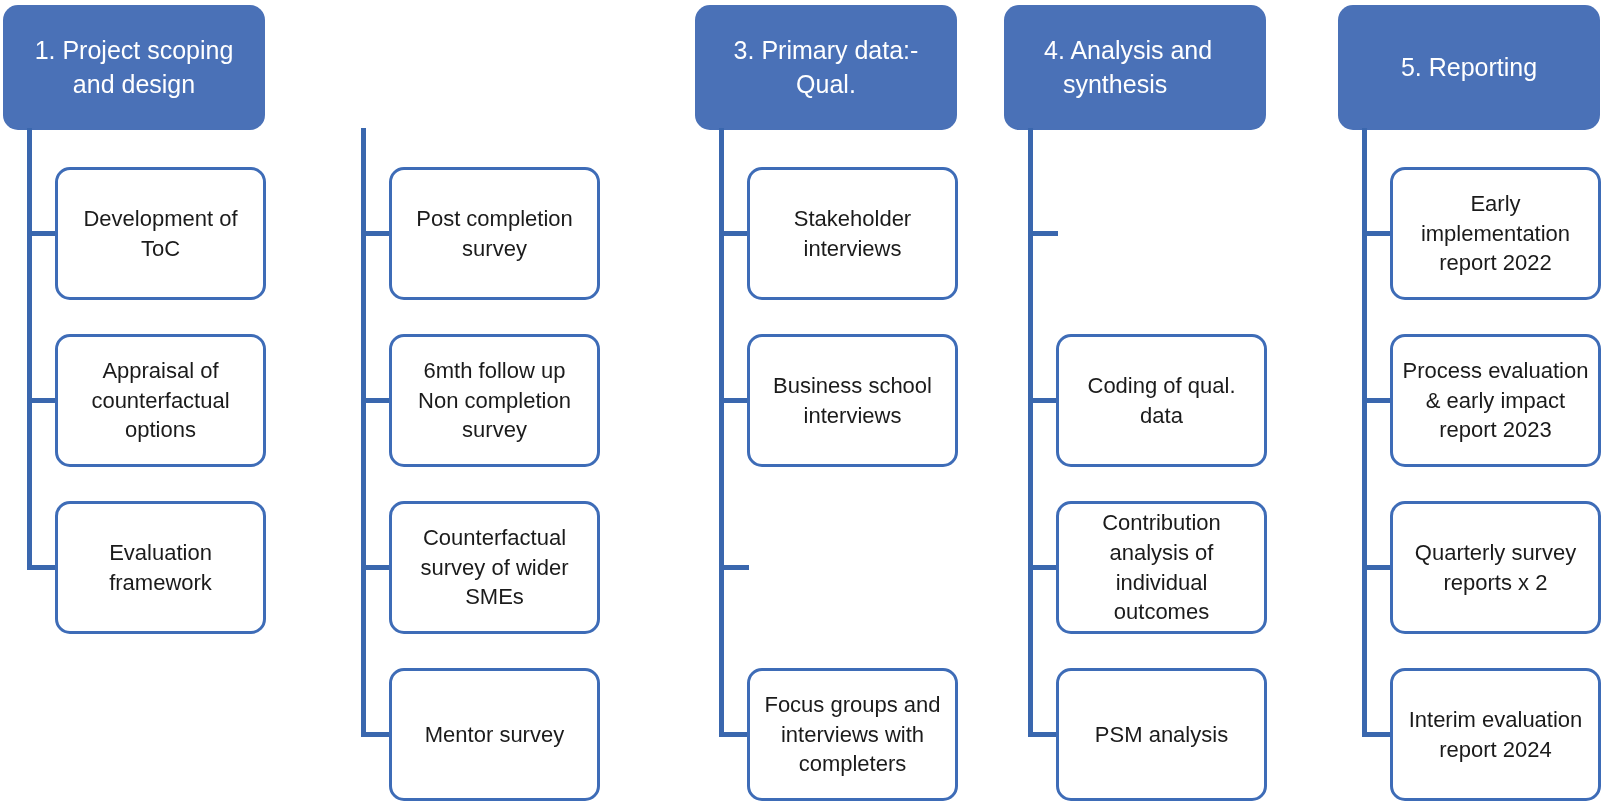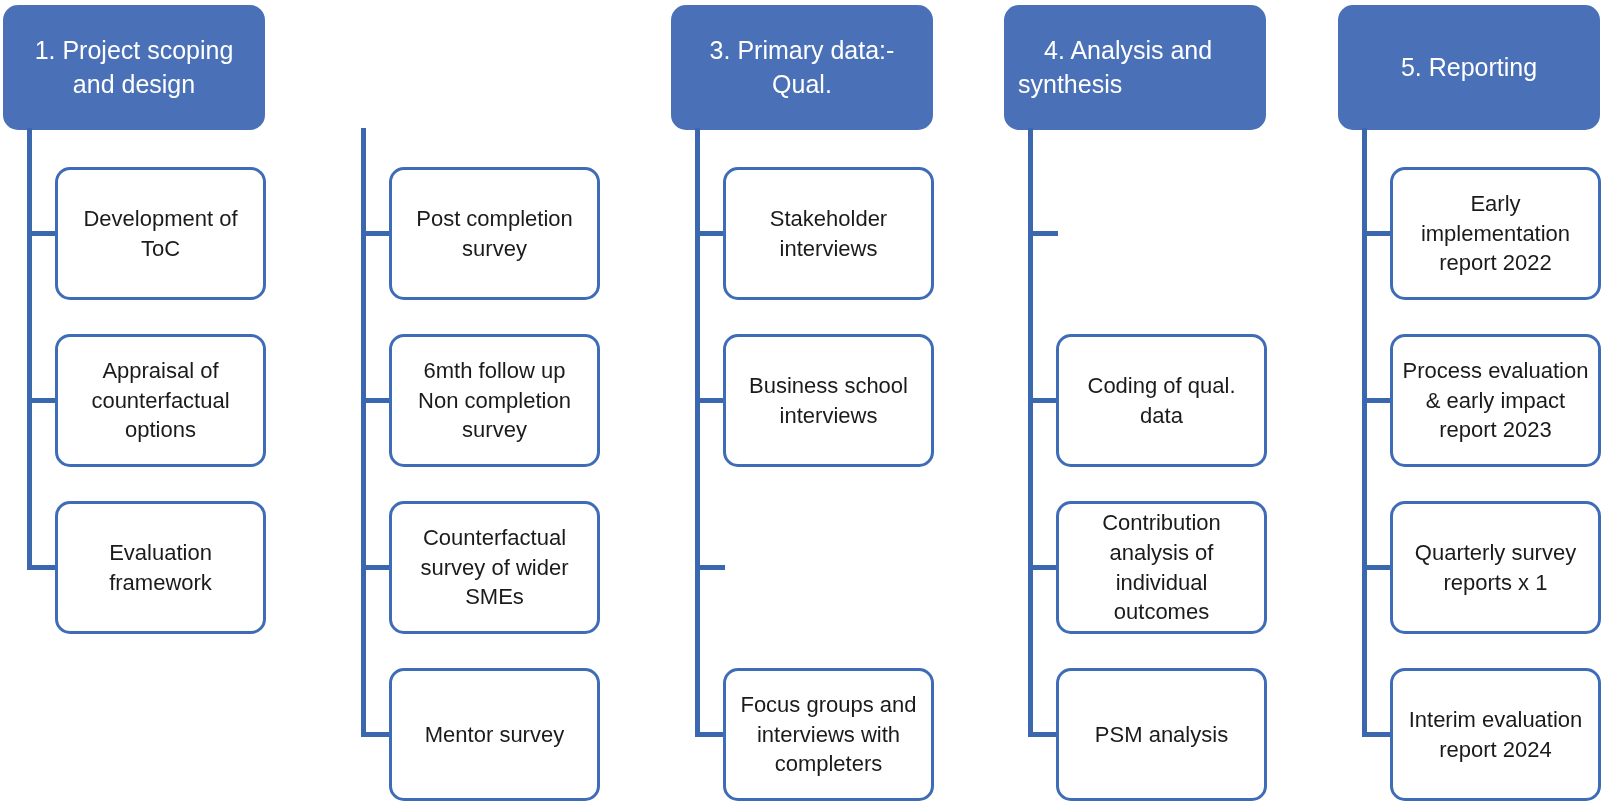--- a/index.html
+++ b/index.html
@@ -34,21 +34,21 @@
     align-items: center;
     justify-content: center;
     text-align: center;
     font-size: 25px;
     line-height: 1.35;
     padding: 0 10px;
     white-space: pre-line;
   }
   .header.align-left {
     justify-content: flex-start;
-    text-align: left;
+    text-align: center;
     padding-left: 14px;
     text-indent: 26px;
   }
   .box {
     position: absolute;
     left: 52px;
     width: 211px;
     height: 133px;
     box-sizing: border-box;
     border: 3px solid #3E6CB7;
@@ -118,21 +118,21 @@
 survey</div>
   <div class="box row1">6mth follow up
 Non completion
 survey</div>
   <div class="box row2">Counterfactual
 survey of wider
 SMEs</div>
   <div class="box row3">Mentor survey</div>
 </div>
 
-<div class="column" style="left:671px">
+<div class="column" style="left:695px">
   <div class="header">3. Primary data:-
 Qual.</div>
   <div class="trunk t4"></div>
   <div class="stub s0"></div>
   <div class="stub s1"></div>
   <div class="stub s2"></div>
   <div class="stub s3"></div>
   <div class="box row0">Stakeholder
 interviews</div>
   <div class="box row1">Business school
@@ -166,16 +166,16 @@
   <div class="stub s1"></div>
   <div class="stub s2"></div>
   <div class="stub s3"></div>
   <div class="box row0">Early
 implementation
 report 2022</div>
   <div class="box row1">Process evaluation
 &amp; early impact
 report 2023</div>
   <div class="box row2">Quarterly survey
-reports x 1</div>
+reports x 2</div>
   <div class="box row3">Interim evaluation
 report 2024</div>
 </div>
 
 </body></html>

